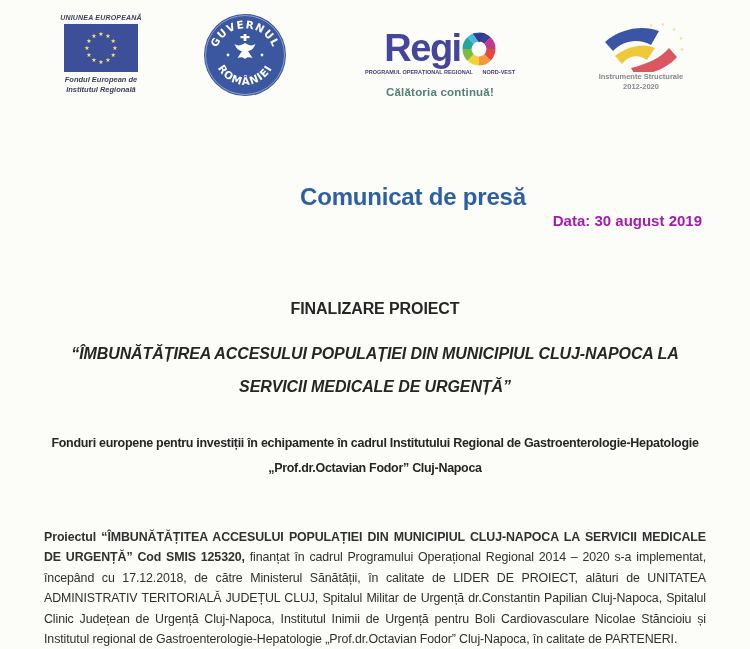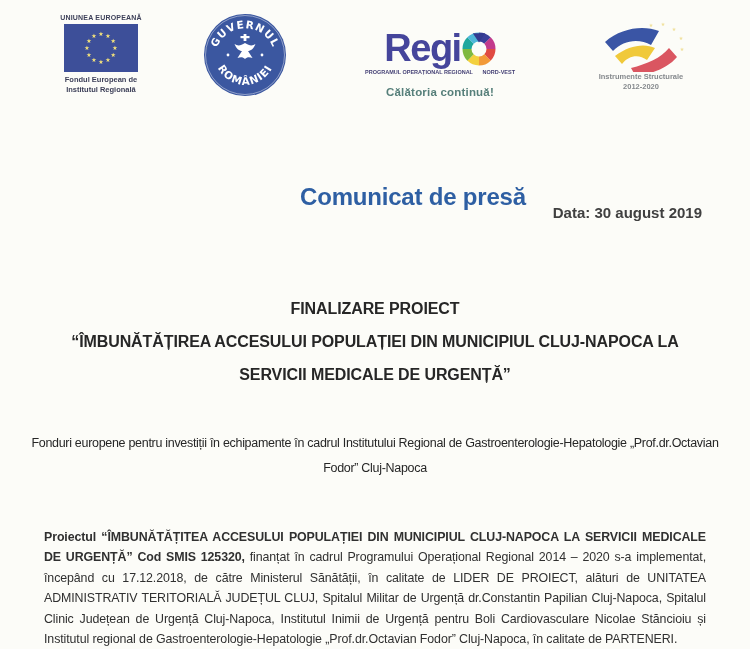--- a/index.html
+++ b/index.html
@@ -6,21 +6,21 @@
   .page{
     position:relative;width:750px;height:649px;margin:0 auto;
     background:#fcfcf8;overflow:hidden;
     font-family:"Liberation Sans","DejaVu Sans",sans-serif;color:#2f2f2f;
   }
   svg text{font-family:"DejaVu Sans","Liberation Sans",sans-serif;}
 
   
   .logos-row{position:absolute;left:0;top:0;width:750px;height:118px;}
 
-  .logo-eu{position:absolute;left:42px;top:14px;width:118px;text-align:center;}
+  .logo-eu{position:absolute;left:42px;top:14px;width:118px;text-align:center;font-style:italic;}
   .eu-top-label{font-size:7px;font-weight:bold;color:#3c3f58;letter-spacing:.2px;}
   .eu-flag{width:74px;height:48px;margin:3px auto 3px auto;display:block;}
   .eu-bottom-label{font-size:7.5px;font-weight:bold;color:#3c3f58;line-height:1.3;}
 
   .logo-gov{position:absolute;left:202px;top:12px;width:86px;height:86px;}
 
   .logo-regio{position:absolute;left:362px;top:28px;width:156px;text-align:center;}
   .regio-wordmark-row{display:flex;align-items:center;justify-content:center;height:40px;}
   .regio-wordmark{font-size:38px;font-weight:bold;color:#45459b;letter-spacing:-1.5px;line-height:1;}
   .regio-wheel{width:34px;height:34px;margin-left:1px;margin-top:2px;}
@@ -31,31 +31,31 @@
   .logo-struct{position:absolute;left:576px;top:20px;width:130px;text-align:center;}
   .struct-art{width:104px;height:52px;display:block;margin:0 auto;}
   .struct-label{font-size:7.5px;font-weight:bold;color:#85898d;line-height:1.35;}
 
   
   .doc-title{
     position:absolute;top:183px;left:0;width:100%;text-align:center;
     font-size:24px;font-weight:bold;color:#2e5fa3;letter-spacing:-.2px;padding-left:38px;
   }
   .doc-date{
-    position:absolute;top:204px;right:48px;
-    font-size:15px;font-weight:600;color:#404040;padding-left:40px;
+    position:absolute;top:212px;right:48px;
+    font-size:15px;font-weight:600;color:#a21caf;padding-left:40px;
   }
   .doc-heading{
     position:absolute;top:292px;left:45px;right:45px;text-align:center;
     font-size:16px;font-weight:bold;color:#262626;line-height:33px;letter-spacing:-.1px;
   }
-  .doc-heading .heading-quoted{display:block;max-width:650px;margin:0 auto;}
+  .doc-heading .heading-quoted{display:block;max-width:650px;margin:12px auto;font-style:italic;}
   .doc-subtitle{
     position:absolute;top:431px;left:30px;right:30px;text-align:center;
-    font-size:12.5px;font-weight:normal;color:#262626;line-height:25px;letter-spacing:-.3px;
+    font-size:12.5px;font-weight:bold;color:#262626;line-height:25px;letter-spacing:-.3px;
   }
   .doc-subtitle .subtitle-text{display:block;max-width:690px;margin:0 auto;}
   .doc-body{
     position:absolute;top:527px;left:44px;right:44px;text-align:justify;
     font-size:12.4px;line-height:20.4px;color:#303030;letter-spacing:-.1px;
   }
   .doc-body .lead-bold{font-weight:bold;}
 </style>
 </head>
 <body>

